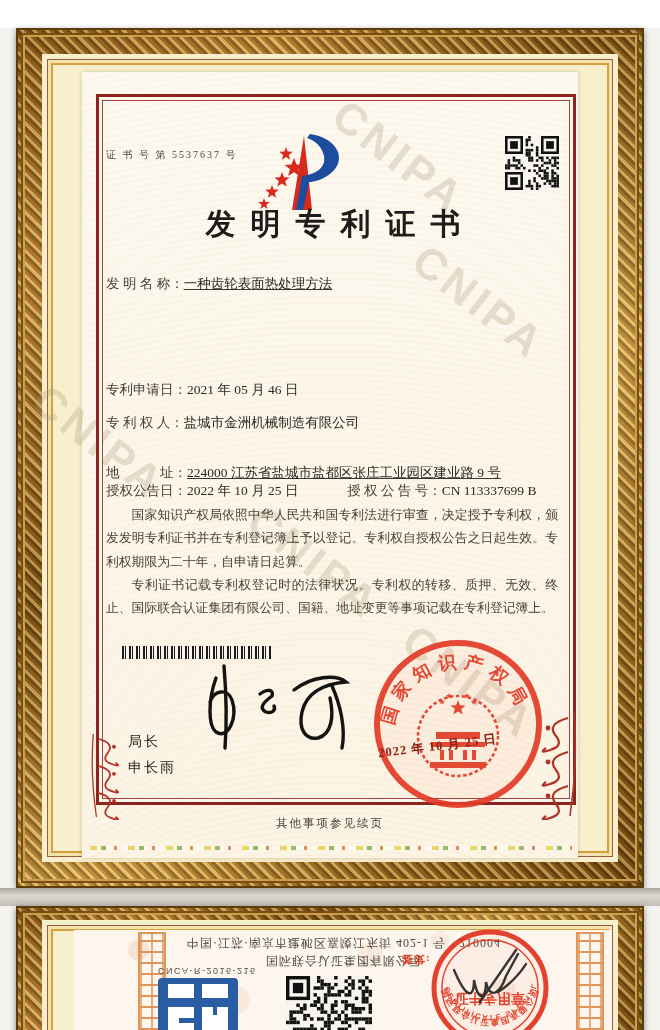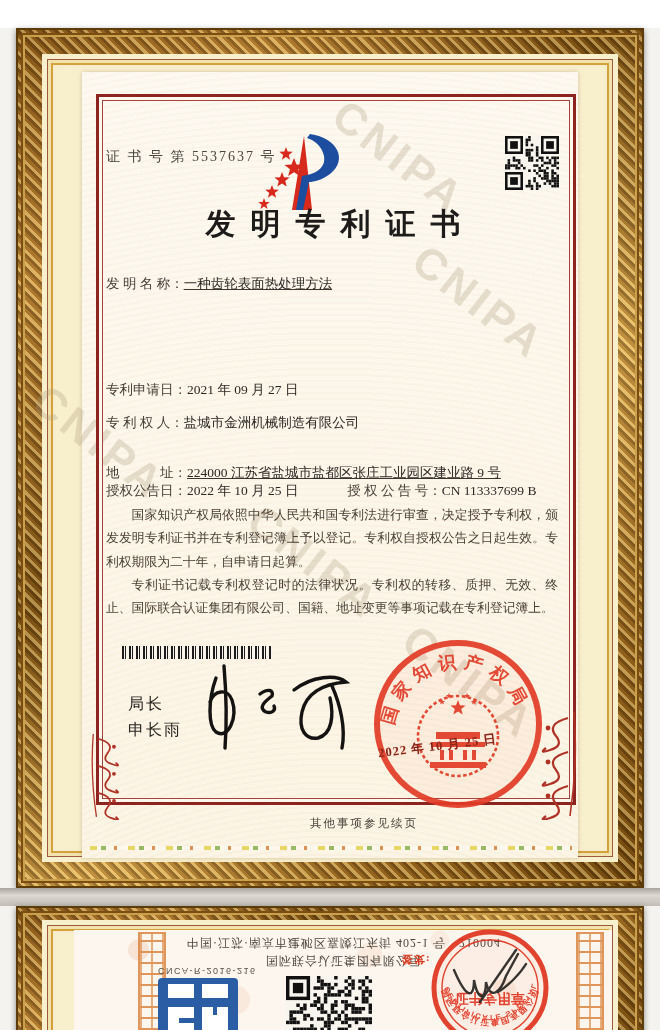--- a/index.html
+++ b/index.html
@@ -18,31 +18,31 @@
   
   .paper{position:absolute;background:#fdf8ee;
       background-image:
         repeating-radial-gradient(circle at 50% 160%, rgba(205,160,120,.05) 0 2px, transparent 2px 6px),
         linear-gradient(#fdf9f0,#fcf4e4);
       box-shadow:0 0 4px rgba(90,60,20,.25);}
   .redborder{position:absolute;border:3px solid #8e2420;box-shadow:inset 0 0 0 3px #fdf8ee, inset 0 0 0 4px #a4433c;}
   .watermark{position:absolute;font-weight:bold;font-size:44px;letter-spacing:4px;
       color:rgba(176,158,128,.30);transform:rotate(38deg);white-space:nowrap;pointer-events:none;
       font-family:"Liberation Sans",sans-serif;}
-  .certno{position:absolute;font-size:14px;letter-spacing:2px;color:#4c463e;}
+  .certno{position:absolute;font-size:10px;letter-spacing:2px;color:#4c463e;}
   .title{position:absolute;text-align:center;font-size:30px;font-weight:bold;color:#1d1c1a;
       letter-spacing:15px;text-indent:15px;}
   .frow{position:absolute;font-size:13.5px;color:#3b362f;white-space:nowrap;}
   .frow .lab{display:inline-block;color:#453f37;}
   .frow .val{color:#2c2925;}
   .paras{position:absolute;font-size:12.8px;line-height:1.82;color:#4a3e33;text-align:justify;}
   .paras p{margin:0;text-indent:2em;}
   .barcode{position:absolute;background:
       repeating-linear-gradient(90deg,#1c1c1c 0 2px,#f8f4ea 2px 3px,#1c1c1c 3px 4px,#f8f4ea 4px 7px,#1c1c1c 7px 9px,#f8f4ea 9px 10px,#1c1c1c 10px 11px,#f8f4ea 11px 14px);}
-  .director{position:absolute;font-size:16px;color:#26231f;letter-spacing:2px;}
+  .director{position:absolute;font-size:14px;color:#26231f;letter-spacing:2px;margin-top:39px;}
   .pageind{position:absolute;text-align:center;font-size:11.5px;color:#55504a;letter-spacing:1px;}
   .contnote{position:absolute;text-align:center;font-size:11.5px;color:#4c463e;letter-spacing:2px;}
   .microstrip{position:absolute;height:4px;background:
       repeating-linear-gradient(90deg,#e4d24e 0 7px,#fdf8ee 7px 11px,#86b04e 11px 16px,#fdf8ee 16px 24px,#d8813c 24px 27px,#fdf8ee 27px 38px);opacity:.85;}
   .sealdate{position:absolute;transform:rotate(-7deg);font-size:12.5px;font-weight:bold;
       color:#7e221486;color:#8a251a;letter-spacing:1px;white-space:nowrap;text-shadow:0 0 1px rgba(220,60,40,.35);}
   .gapband{position:absolute;background:linear-gradient(#a9a49c,#ddd9d2 40%,#c2beb6);}
   
   .paper2{position:absolute;background:#fcf6ee;
       background-image:
@@ -211,21 +211,21 @@
         <rect x="38.57142857142858" y="2.5714285714285716" width="12.857142857142858" height="12.857142857142858" fill="#f8f5ee"></rect>
         <rect x="41.142857142857146" y="5.142857142857143" width="7.714285714285715" height="7.714285714285715" fill="#111"></rect>
         <rect x="0" y="36" width="18" height="18" fill="#111"></rect>
         <rect x="2.5714285714285716" y="38.57142857142858" width="12.857142857142858" height="12.857142857142858" fill="#f8f5ee"></rect>
         <rect x="5.142857142857143" y="41.142857142857146" width="7.714285714285715" height="7.714285714285715" fill="#111"></rect>
       </svg>
 
     <div class="title" style="left:14px;top:132px;width:474px;">发明专利证书</div>
 
     <div class="frow" style="left:24px;top:203px;text-decoration:underline;"><span class="lab">发 明 名 称：</span><span class="val">一种齿轮表面热处理方法</span></div>
-    <div class="frow" style="left:24px;top:309px;"><span class="lab">专利申请日：</span><span class="val">2021 年 09 月 27 日</span></div>
+    <div class="frow" style="left:24px;top:309px;"><span class="lab">专利申请日：</span><span class="val">2021 年 05 月 46 日</span></div>
     <div class="frow" style="left:24px;top:342px;"><span class="lab">专 利 权 人：</span><span class="val">盐城市金洲机械制造有限公司</span></div>
     <div class="frow" style="left:24px;top:392px;text-decoration:underline;"><span class="lab">地　　　址：</span><span class="val">224000 江苏省盐城市盐都区张庄工业园区建业路 9 号</span></div>
     <div class="frow" style="left:24px;top:410px;">
       <span class="lab">授权公告日：</span><span class="val">2022 年 10 月 25 日</span>
       <span style="display:inline-block;width:42px;"></span>
       <span class="lab">授 权 公 告 号：</span><span class="val">CN 113337699 B</span>
     </div>
 
     <div class="paras" style="left:24px;top:432px;width:452px;">
       <p>国家知识产权局依照中华人民共和国专利法进行审查，决定授予专利权，颁发发明专利证书并在专利登记簿上予以登记。专利权自授权公告之日起生效。专利权期限为二十年，自申请日起算。</p>
@@ -287,21 +287,21 @@
         <path d="M34,6 q-22,6 -12,18 q8,10 -6,14 q-12,4 -4,-2" stroke="#b03226" stroke-width="2.2" fill="none"></path>
         <circle cx="14" cy="16" r="2.4" fill="#b03226"></circle>
         <path d="M34,40 q-22,6 -12,18 q8,10 -6,14 q-12,4 -4,-2" stroke="#b03226" stroke-width="2.2" fill="none"></path>
         <circle cx="14" cy="50" r="2.4" fill="#b03226"></circle>
         <path d="M34,74 q-22,6 -12,18 q8,10 -6,14 q-12,4 -4,-2" stroke="#b03226" stroke-width="2.2" fill="none"></path>
         <circle cx="14" cy="84" r="2.4" fill="#b03226"></circle>
         <path d="M40,0 q4,50 -4,104" stroke="#b03226" stroke-width="1.6" fill="none"></path>
       </svg>
 
 
-    <div class="contnote" style="left:0;top:744px;width:564px;">其他事项参见续页</div>
+    <div class="contnote" style="left:0;top:744px;width:496px;">其他事项参见续页</div>
 
     <div class="microstrip" style="left:8px;top:774px;width:482px;"></div>
   </div>
 
   <div class="gapband" style="left:0;top:888px;width:660px;height:18px;"></div>
 
   <div class="gframe" style="left:16px;top:906px;width:628px;height:150px;"></div>
   <div class="mat" style="left:42px;top:920px;width:576px;height:136px;"></div>
   <div class="paper2 abs" style="left:74px;top:930px;width:538px;height:100px;">
 

